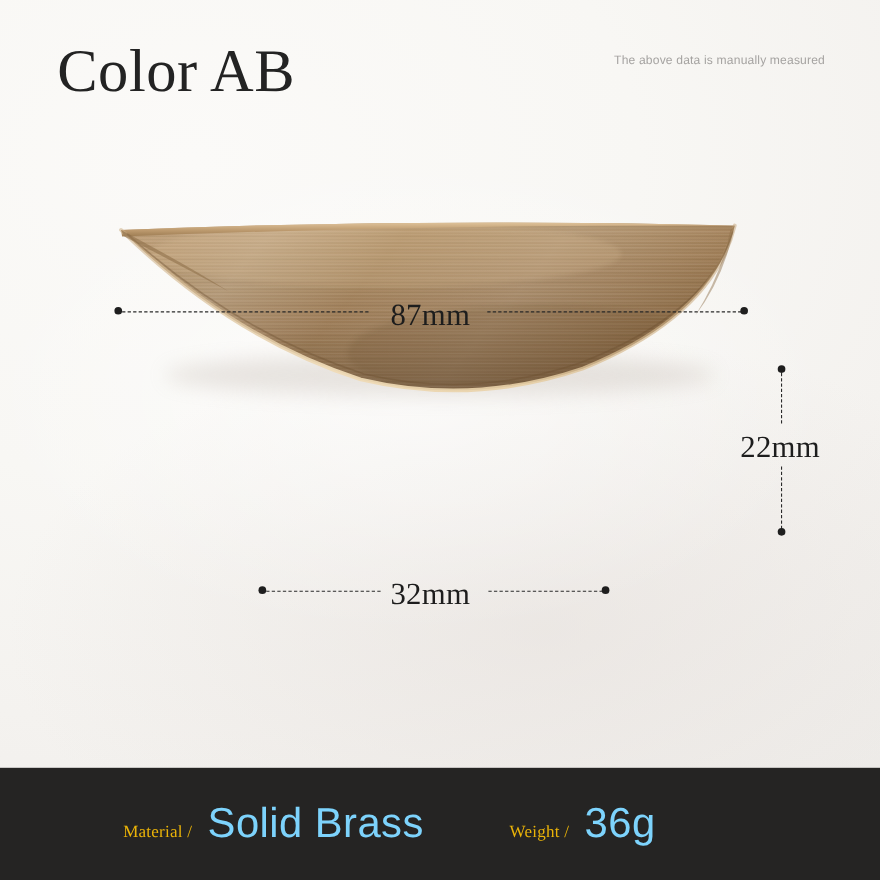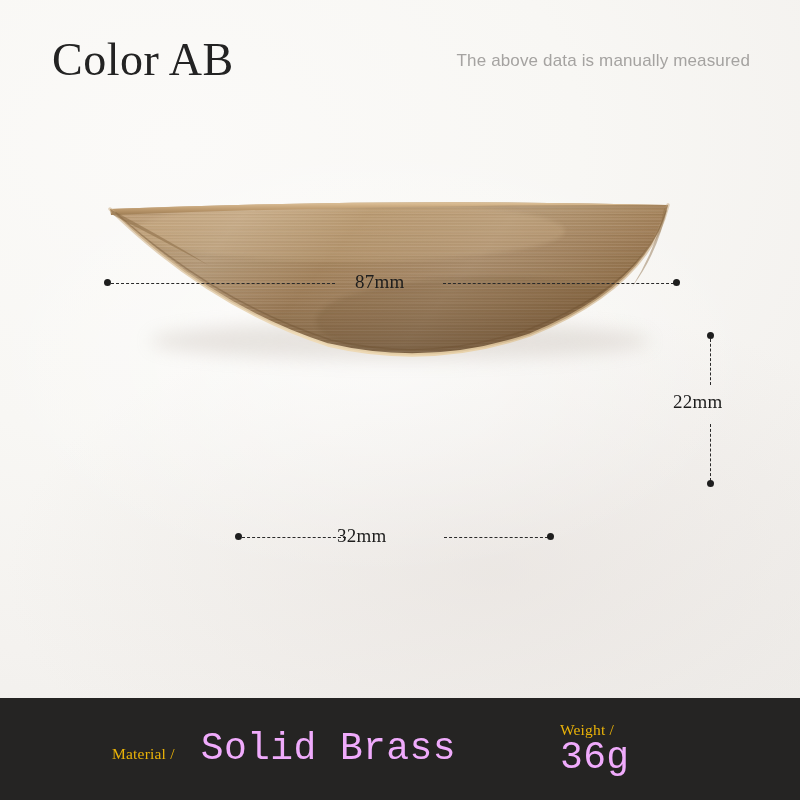--- a/index.html
+++ b/index.html
@@ -22,35 +22,35 @@
       radial-gradient(120% 90% at 22% 18%, #fbfaf8 0%, #f8f7f4 42%, #f4f2ef 72%, #efedea 100%);
     overflow: hidden;
   }
 
   
   #header-title {
     position: absolute;
     left: 52px;
     top: 36px;
     font-family: "Liberation Serif", serif;
-    font-size: 46px;
+    font-size: 55px;
     font-weight: 400;
     letter-spacing: 0.5px;
     color: #232323;
     line-height: 1.05;
     white-space: nowrap;
   }
 
   #disclaimer {
     position: absolute;
     right: 50px;
     top: 45px;
     text-align: right;
     color: #a5a3a1;
-    font-size: 17px;
+    font-size: 11px;
     line-height: 1.85;
     letter-spacing: 0.15px;
     white-space: nowrap;
   }
   #disclaimer div { display: block; }
 
   
   #photo-stage {
     position: absolute;
     left: 0;
@@ -90,21 +90,21 @@
     border-top: 1.6px dashed #2a2a2a;
   }
   .dim-dash-v {
     position: absolute;
     width: 0;
     border-left: 1.6px dashed #2a2a2a;
   }
   .dim-label {
     position: absolute;
     font-family: "Liberation Serif", serif;
-    font-size: 19px;
+    font-size: 28px;
     color: #1d1d1d;
     white-space: nowrap;
     letter-spacing: 0.2px;
   }
 
   
   #dim-87-dot-left  { left: 104px; top: 279px; }
   #dim-87-dot-right { left: 673px; top: 279px; }
   #dim-87-dash-left { left: 111px; top: 283px; width: 224px; }
   #dim-87-dash-right{ left: 443px; top: 283px; width: 231px; }
@@ -115,53 +115,53 @@
   #dim-22-dot-bottom { left: 707px; top: 480px; }
   #dim-22-dash-top   { left: 710px; top: 339px; height: 46px; }
   #dim-22-dash-bottom{ left: 710px; top: 424px; height: 57px; }
   #dim-22-label      { left: 673px; top: 391px; text-align: center; }
 
   
   #dim-32-dot-left  { left: 235px; top: 533px; }
   #dim-32-dot-right { left: 547px; top: 533px; }
   #dim-32-dash-left { left: 242px; top: 537px; width: 104px; }
   #dim-32-dash-right{ left: 444px; top: 537px; width: 104px; }
-  #dim-32-label     { left: 337px; top: 525px; }
+  #dim-32-label     { left: 355px; top: 525px; }
 
   
   #spec-bar {
     position: absolute;
     left: 0;
     top: 698px;
     width: 800px;
     height: 102px;
     background: #252423;
     display: flex;
     align-items: center;
   }
   .spec-item {
     display: flex;
     align-items: baseline;
     white-space: nowrap;
   }
   #spec-material { margin-left: 112px; }
-  #spec-weight   { margin-left: 78px; flex-direction: column; }
+  #spec-weight   { margin-left: 78px; }
 
   .spec-key {
     font-family: Liberation Serif, serif;
     font-size: 15.5px;
     color: #eab308;
     letter-spacing: 0.2px;
   }
   .spec-value {
-    font-family: Liberation Mono, monospace;
+    font-family: Liberation Sans, sans-serif;
     font-size: 38px;
-    color: #f0abfc;
+    color: #7dd3fc;
     letter-spacing: 0.4px;
-    margin-left: 26px;
+    margin-left: 14px;
     line-height: 1;
   }
 </style>
 </head>
 <body>
 
 <div id="page">
 
   <div id="header-title">Color AB</div>
 

